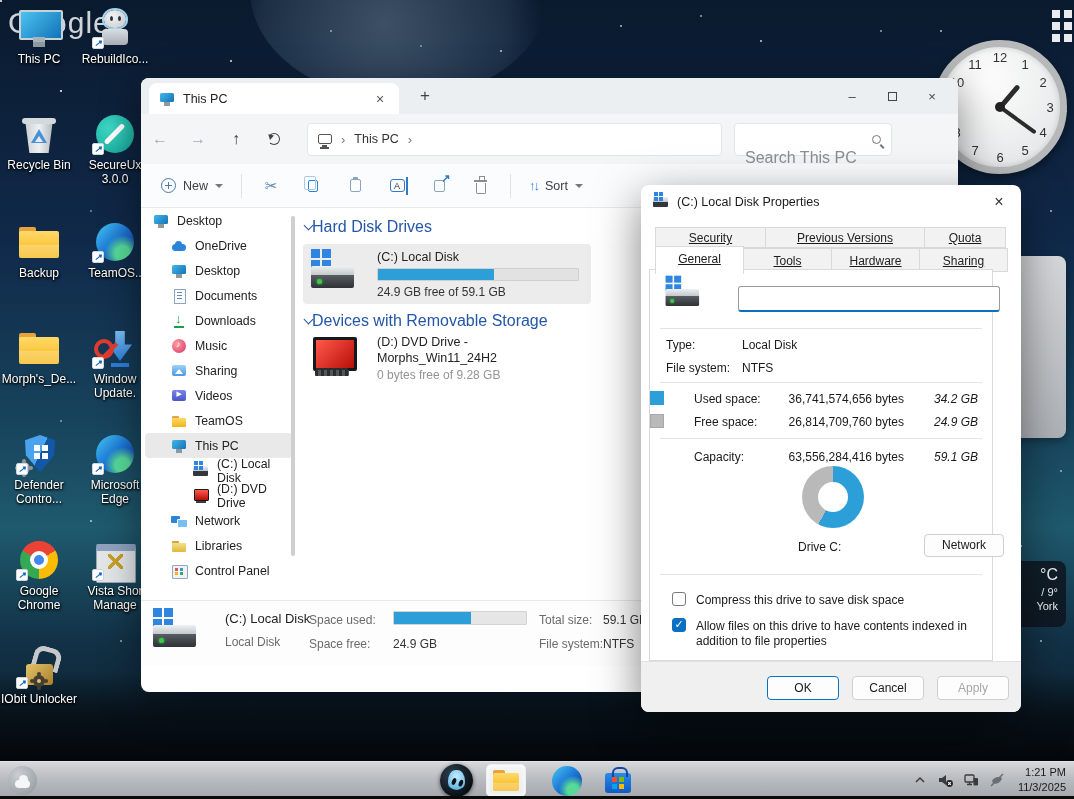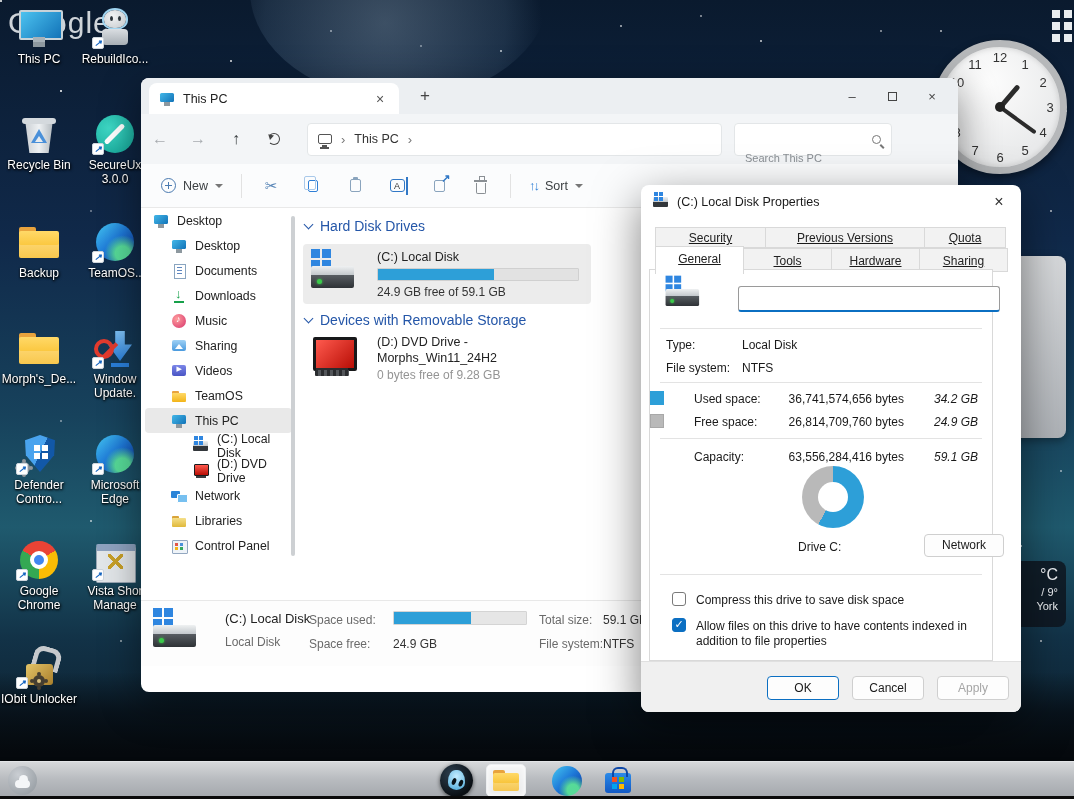--- a/index.html
+++ b/index.html
@@ -97,21 +97,21 @@
   .addr{position:absolute;left:0;top:36px;width:100%;height:50px;background:#f3f5f7;display:flex;align-items:center;}
   .nav-a{font-size:16px;width:38px;text-align:center;}
   .dim{color:#a7abaf}.drk{color:#3c4043}
   .ref{width:12px;height:12px;border:1.6px solid #444;border-radius:50%;border-left-color:transparent;position:relative;margin:0 13px;}
   .ref::after{content:'';position:absolute;left:-4px;top:-2px;border:3px solid transparent;border-right:5px solid #444;transform:rotate(42deg);}
   .crumb{margin-left:14px;width:415px;height:33px;background:#fff;border:1px solid #e3e6e8;border-radius:4px;display:flex;align-items:center;padding:0 10px;gap:9px;font-size:12.5px;color:#333;}
   .bc-mon{width:14px;height:10px;border:1.6px solid #555;border-radius:2px;position:relative;}
   .bc-mon::after{content:'';position:absolute;left:3px;top:10px;width:5px;height:2px;background:#555;box-shadow:-2px 2px 0 #555,2px 2px 0 #555;}
   .chev{color:#777;font-size:13px;}
   .search{margin-left:12px;width:158px;height:33px;background:#fff;border:1px solid #e3e6e8;border-radius:4px;display:flex;align-items:center;padding:0 10px;}
-  .search input{border:none;outline:none;flex:1;font-size:11px;color:#555;background:transparent;width:100px;margin-top:37px;}
+  .search input{border:none;outline:none;flex:1;font-size:16px;color:#555;background:transparent;width:100px;margin-top:37px;}
   .search input::placeholder{color:#8a8f94;}
   .mag{width:9px;height:9px;border:1.6px solid #777;border-radius:50%;position:relative;flex:none;}
   .mag::after{content:'';position:absolute;left:8px;top:8px;width:5px;height:1.6px;background:#777;transform:rotate(45deg);transform-origin:0 0;}
   .tools{position:absolute;left:0;top:86px;width:100%;height:44px;background:#fbfcfd;border-bottom:1px solid #e9e9e9;display:flex;align-items:center;}
   .tbtn{display:flex;align-items:center;padding:0 10px;height:32px;border-radius:4px;color:#3c4043;font-size:12.5px;}
   .plus{width:15px;height:15px;border:1.5px solid #4a7ab0;border-radius:50%;position:relative;margin-right:7px;}
   .plus::before{content:'';position:absolute;left:3px;top:5.5px;width:7px;height:1.6px;background:#4a7ab0;}
   .plus::after{content:'';position:absolute;left:5.7px;top:3px;width:1.6px;height:7px;background:#4a7ab0;}
   .chv{width:0;height:0;border-left:4px solid transparent;border-right:4px solid transparent;border-top:4px solid #777;margin-left:7px;}
   .tsep{width:1px;height:24px;background:#e2e2e2;margin:0 8px;}
@@ -159,21 +159,21 @@
   .s-dvd::before{left:1px;top:1px;width:13px;height:10px;background:linear-gradient(#ff5a4e,#b80e06);border:1.5px solid #1a1b1d;border-radius:1px;}
   .s-dvd::after{left:3px;top:13px;width:10px;height:2px;background:#3a3d40;}
   .s-lib::before{left:1px;top:3px;width:7px;height:4px;background:#d9a43a;border-radius:1px 1px 0 0;}
   .s-lib::after{left:1px;top:5px;width:14px;height:9px;background:linear-gradient(#f5e08a,#e0b83a);border-radius:1px;}
   .s-net::before{left:0;top:3px;width:9px;height:7px;background:#2a84d8;border-radius:1px;}
   .s-net::after{left:6px;top:6px;width:9px;height:7px;background:#77c0f0;border:1px solid #fff;border-radius:1px;}
   .s-cpl::before{left:1px;top:2px;width:14px;height:12px;background:#eef3f8;border:1px solid #93a7c0;border-radius:1px;}
   .s-cpl::after{left:4px;top:5px;width:3px;height:3px;background:#e2574a;box-shadow:5px 0 #4a90d9,0 4px #f2b418,5px 4px #35a860;}
   
   .content{position:absolute;left:160px;top:130px;right:0;height:392px;background:#fff;}
-  .sechead{position:absolute;left:4px;display:flex;align-items:center;gap:8px;font-size:14px;color:#2456a8;}
+  .sechead{position:absolute;left:4px;display:flex;align-items:center;font-size:16px;color:#2456a8;}
   .vchev{width:7px;height:7px;border-right:1.6px solid #2456a8;border-bottom:1.6px solid #2456a8;transform:rotate(45deg);margin-top:-4px;}
   .drive-item{position:absolute;left:2px;top:36px;width:288px;height:60px;background:#ececec;border-radius:4px;}
   .drive-item .ic{position:absolute;left:6px;top:8px;margin:0;}
   .d-name{position:absolute;left:74px;top:6px;font-size:12.5px;color:#222;}
   .d-bar{position:absolute;left:74px;top:24px;width:202px;height:13px;background:#e2e2e2;border:1px solid #d0d0d0;border-radius:1px;overflow:hidden;}
   .d-fill{height:100%;background:#2d9fd8;}
   .d-free{position:absolute;left:74px;top:41px;font-size:12px;color:#333;}
   .dvd-item{position:absolute;left:2px;top:124px;width:288px;height:62px;}
   .dvd-item .ic{position:absolute;left:6px;top:2px;margin:0;}
   .v-name{position:absolute;left:74px;top:2px;width:150px;font-size:12.5px;color:#222;line-height:1.3;}
@@ -420,20 +420,24 @@
         <span class="chv"></span>
       </div>
     </div>
 
     <div class="sidebar">
       <div class="srow">
           <span class="si s-mon"></span>
           <span>Desktop</span>
         </div>
       <div class="srow lv1">
+          <span class="si s-cloud"></span>
+          <span>OneDrive</span>
+        </div>
+      <div class="srow lv1">
           <span class="si s-mon"></span>
           <span>Desktop</span>
         </div>
       <div class="srow lv1">
           <span class="si s-doc"></span>
           <span>Documents</span>
         </div>
       <div class="srow lv1">
           <span class="si s-dl"></span>
           <span>Downloads</span>
@@ -610,14 +614,37 @@
         <div class="tb-fold"></div>
       </div>
     <div class="tb-ic" style="left:552px;top:4px">
         <div class="tb-edge"></div>
       </div>
     <div class="tb-ic" style="left:602px;top:2px">
         <div class="tb-store">
           <span class="ms"></span>
         </div>
       </div>
+    <div class="tray">
+      <svg width="16" height="16" viewBox="0 0 16 16">
+          <path d="M4 10 L8 6 L12 10" fill="none" stroke="#3b3b3b" stroke-width="1.5"></path>
+        </svg>
+      <svg width="17" height="16" viewBox="0 0 17 16">
+          <path d="M2 6h3l4-3v10l-4-3H2z" fill="#3b3b3b"></path>
+          <circle cx="12.5" cy="11.5" r="3.4" fill="#222"></circle>
+          <path d="M11.2 10.2l2.6 2.6M13.8 10.2l-2.6 2.6" stroke="#fff" stroke-width="1.1"></path>
+        </svg>
+      <svg width="17" height="16" viewBox="0 0 17 16">
+          <rect x="2" y="3" width="9" height="7" rx="1" fill="none" stroke="#3b3b3b" stroke-width="1.3"></rect>
+          <path d="M6.5 10v2M4 12.5h5" stroke="#3b3b3b" stroke-width="1.3"></path>
+          <rect x="10.5" y="6" width="4.5" height="7.5" rx="1" fill="#3b3b3b"></rect>
+        </svg>
+      <svg width="16" height="16" viewBox="0 0 16 16">
+          <path d="M3 9c2-4 7-5 10-3-1 4-5 7-9 5z" fill="#6b6f73"></path>
+          <path d="M2 14L14 2" stroke="#6b6f73" stroke-width="1.6"></path>
+        </svg>
+      <div class="tclock">
+        <div>1:21 PM</div>
+        <div>11/3/2025</div>
+      </div>
+    </div>
   </div>
 </div>
 
 </body></html>

